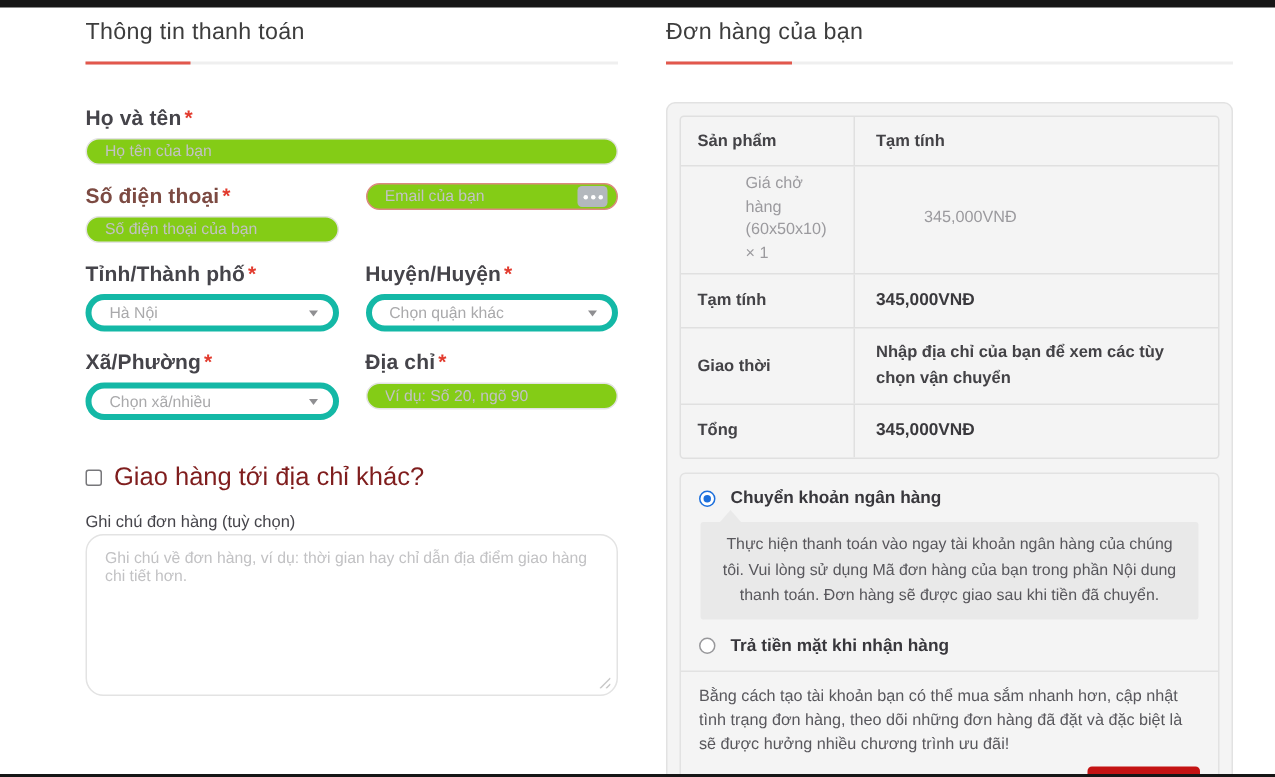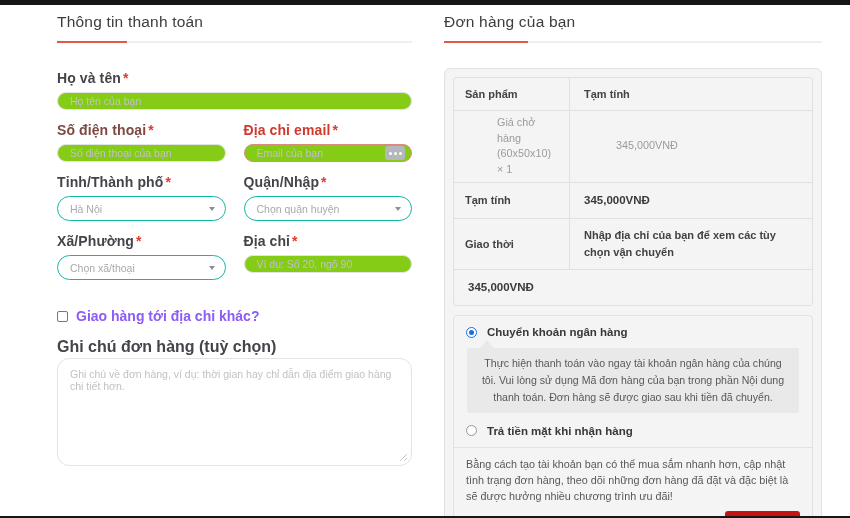--- a/index.html
+++ b/index.html
@@ -38,31 +38,31 @@
   .text-input.error { border-color:#dc897f; }
   .autofill-badge {
     position:absolute; right:7px; top:50%; transform:translateY(-50%);
     width:20px; height:14px; background:#b3b8bd; border-radius:3px;
     display:flex; align-items:center; justify-content:center; gap:2px;
   }
   .autofill-badge i { width:3px; height:3px; border-radius:50%; background:#fff; display:block; }
   .row2 { display:flex; gap:18px; }
   .row2 .col { flex:1; min-width:0; }
   .select-box {
-    position:relative; height:25px; border:1px solid #14b8a6; border-radius:14px;
+    position:relative; height:25px; border:4px solid #14b8a6; border-radius:14px;
     padding:0 22px 0 12px; font-size:10.5px; color:#a9a9ab; background:#fff;
     display:flex; align-items:center; cursor:default; white-space:nowrap; overflow:hidden;text-align:center;
   }
   .caret { position:absolute; right:10px; top:50%; transform:translateY(-50%);
     width:0; height:0; border-left:3.5px solid transparent; border-right:3.5px solid transparent;
     border-top:4.5px solid #8f8f92; }
   .checkbox-row { display:flex; align-items:center; gap:8px; margin:16px 0 14px; }
   .checkbox { width:11px; height:11px; border:1.5px solid #77777a; border-radius:2px; background:#fff; flex:0 0 auto; }
-  .checkbox-label { font-size:14px; font-weight:bold; color:#8b5cf6; }
-  .notes-label { display:block; font-size:16px; font-weight:bold; color:#45444a; margin-bottom:2px; }
+  .checkbox-label { font-size:17px; font-weight:normal; color:#7f1d1d; }
+  .notes-label { display:block; font-size:11px; font-weight:normal; color:#45444a; margin-bottom:2px; }
   .notes-wrap { position:relative; }
   .notes-area {
     display:block; width:100%; height:108px; border:1px solid #e3e3e3; border-radius:12px;
     padding:9px 12px; font-size:10.5px; color:#555; resize:none; outline:none;
     font-family:"Liberation Sans", sans-serif;
   }
   .notes-area::placeholder { color:#c2c2c4; opacity:1; }
   .resize-grip { position:absolute; right:5px; bottom:5px; opacity:.55; }
 
   
@@ -123,54 +123,53 @@
       <span class="field-label"><span>Họ và tên</span><span class="req">*</span></span>
       <input class="text-input" type="text" placeholder="Họ tên của bạn" style="">
     </div>
 
     <div class="row2">
       <div class="col field">
         <span class="field-label warm"><span>Số điện thoại</span><span class="req">*</span></span>
         <input class="text-input" type="text" placeholder="Số điện thoại của bạn" style="">
       </div>
       <div class="col field">
-        <span class="field-label err"><span>Địa chỉ email</span><span class="req">*</span></span>
         <div class="input-wrap">
           <input class="text-input error" type="text" placeholder="Email của bạn" style="">
           <span class="autofill-badge">
               <i></i>
               <i></i>
               <i></i>
             </span>
         </div>
       </div>
     </div>
 
     <div class="row2">
       <div class="col field">
         <span class="field-label"><span>Tỉnh/Thành phố</span><span class="req">*</span></span>
         <div class="select-box">
           <span>Hà Nội</span>
           <span class="caret"></span>
         </div>
       </div>
       <div class="col field">
-        <span class="field-label"><span>Quận/Nhập</span><span class="req">*</span></span>
+        <span class="field-label"><span>Huyện/Huyện</span><span class="req">*</span></span>
         <div class="select-box">
-          <span>Chọn quận huyện</span>
+          <span>Chọn quận khác</span>
           <span class="caret"></span>
         </div>
       </div>
     </div>
 
     <div class="row2">
       <div class="col field">
         <span class="field-label"><span>Xã/Phường</span><span class="req">*</span></span>
         <div class="select-box">
-          <span>Chọn xã/thoại</span>
+          <span>Chọn xã/nhiều</span>
           <span class="caret"></span>
         </div>
       </div>
       <div class="col field">
         <span class="field-label"><span>Địa chỉ</span><span class="req">*</span></span>
         <input class="text-input" type="text" placeholder="Ví dụ: Số 20, ngõ 90" style="">
       </div>
     </div>
 
     <div class="checkbox-row">
@@ -211,20 +210,21 @@
       </div>
       <div class="t-row rh-36">
         <div class="t-cell-l t-label">Tạm tính</div>
         <div class="t-cell-r t-value-strong">345,000VNĐ</div>
       </div>
       <div class="t-row rh-51">
         <div class="t-cell-l t-label">Giao thời</div>
         <div class="t-cell-r t-note">Nhập địa chỉ của bạn để xem các tùy chọn vận chuyển</div>
       </div>
       <div class="t-row rh-35">
+        <div class="t-cell-l t-label">Tổng</div>
         <div class="t-cell-r t-value-strong">345,000VNĐ</div>
       </div>
     </div>
 
     <div class="payment-box">
       <div class="pm-row">
         <span class="radio on"></span>
         <span class="pm-label">Chuyển khoản ngân hàng</span>
       </div>
       <div class="pm-desc">Thực hiện thanh toán vào ngay tài khoản ngân hàng của chúng tôi. Vui lòng sử dụng Mã đơn hàng của bạn trong phần Nội dung thanh toán. Đơn hàng sẽ được giao sau khi tiền đã chuyển.</div>

